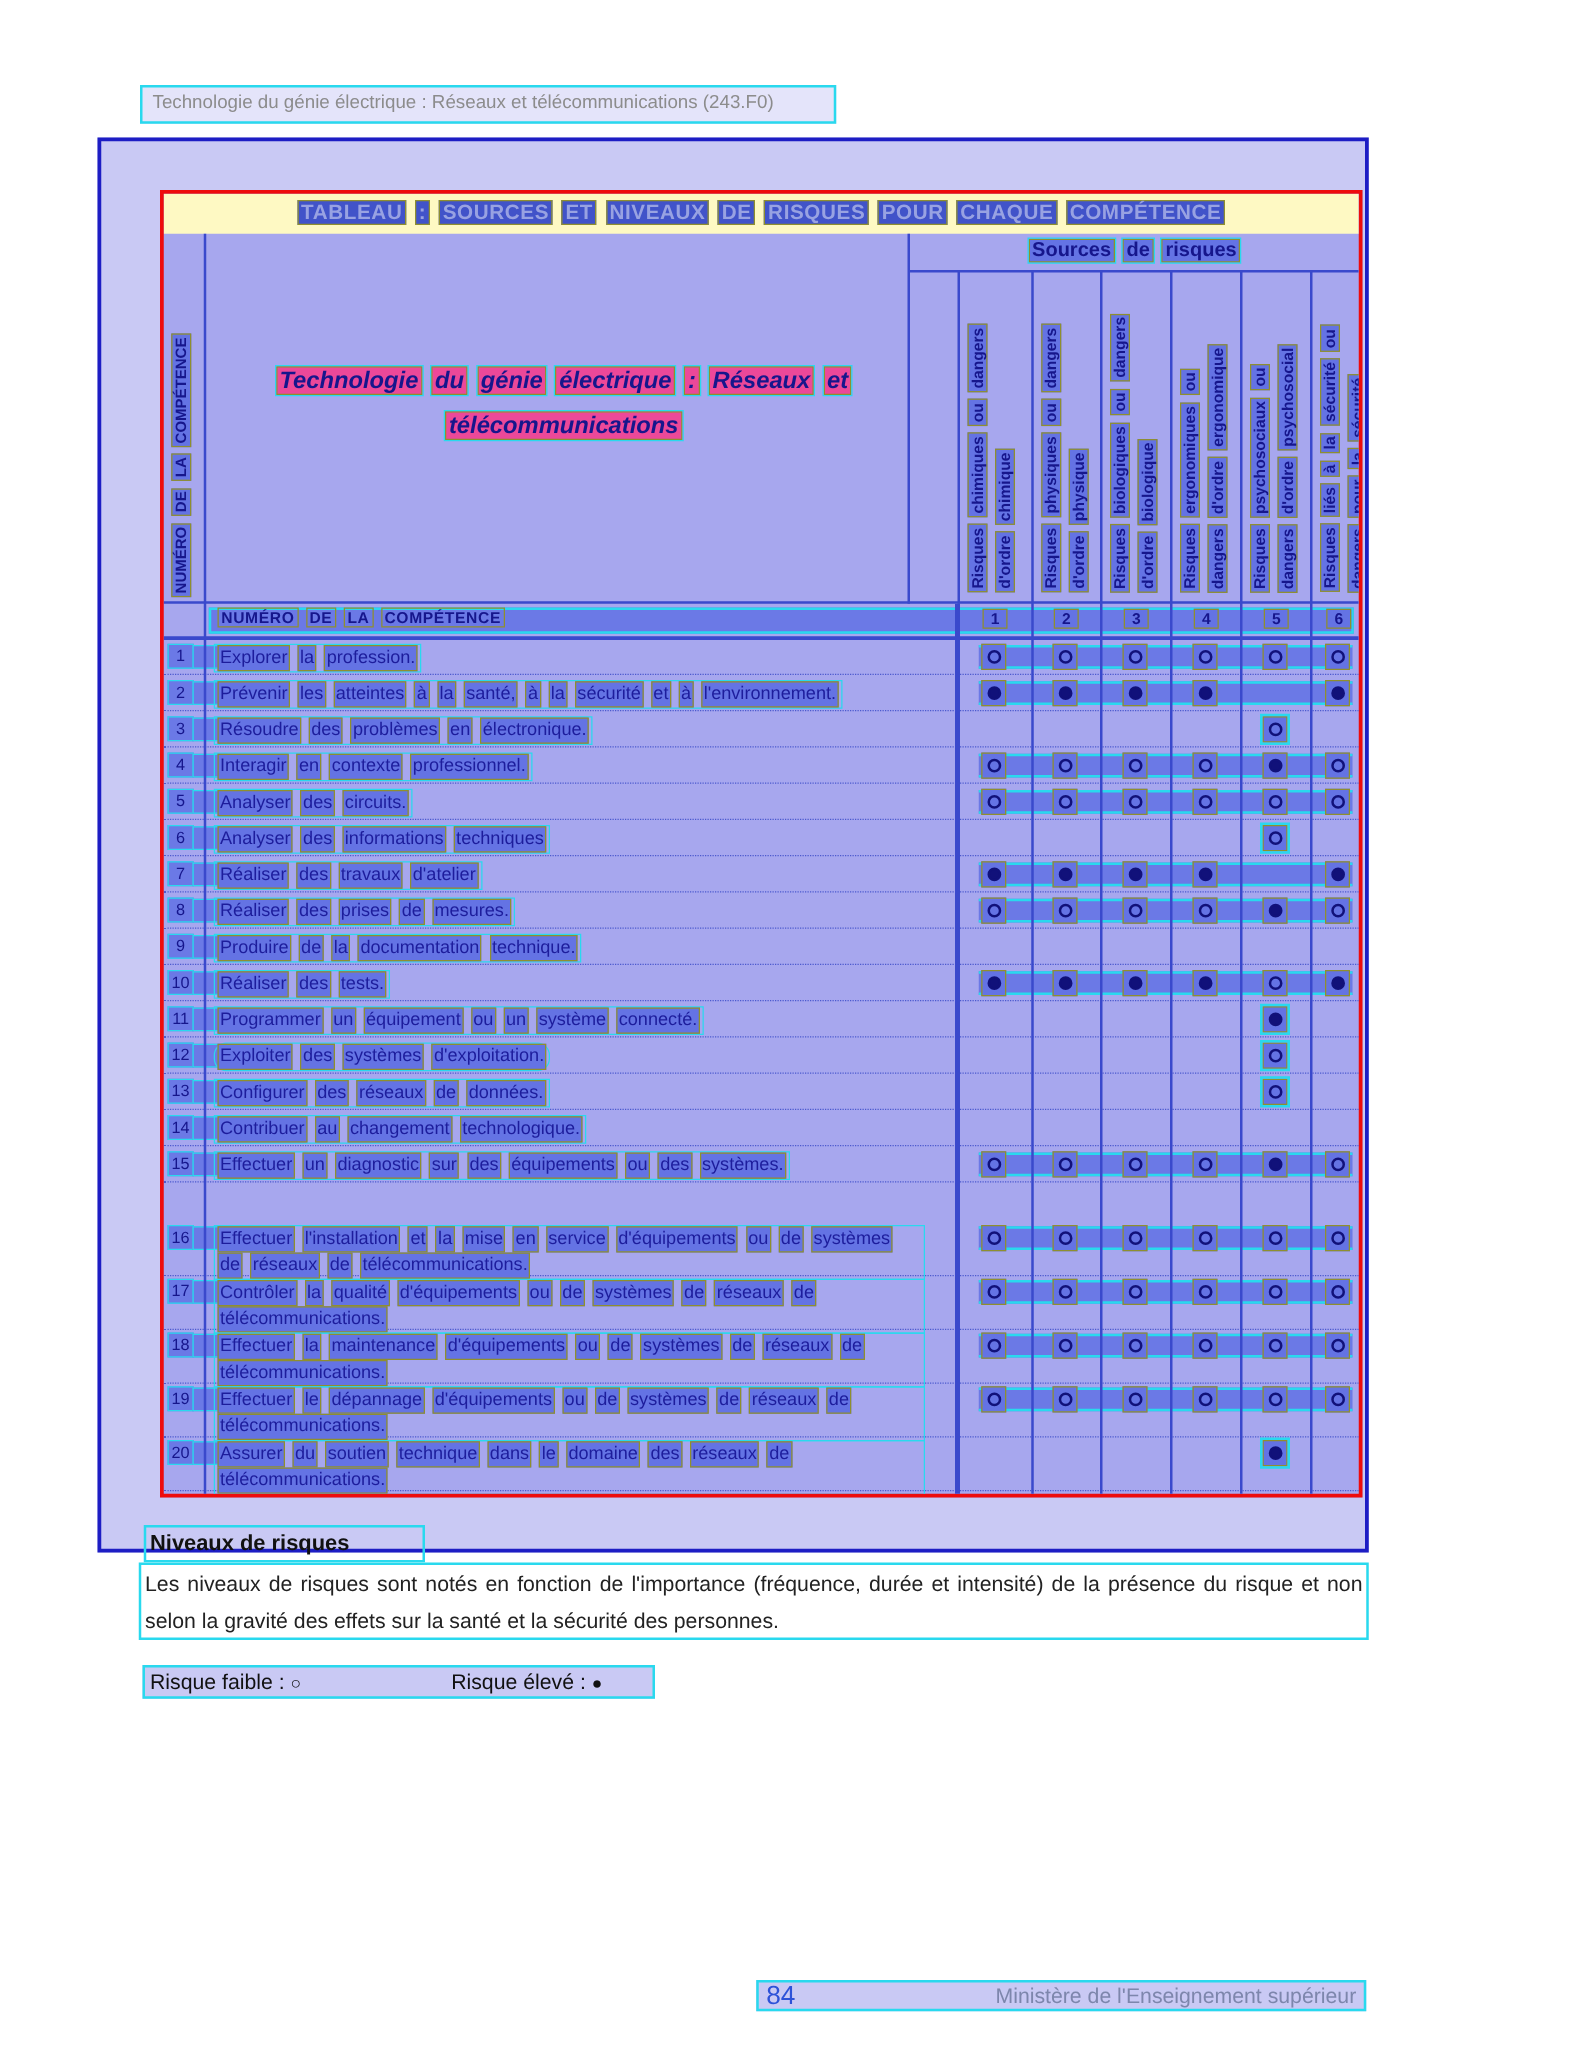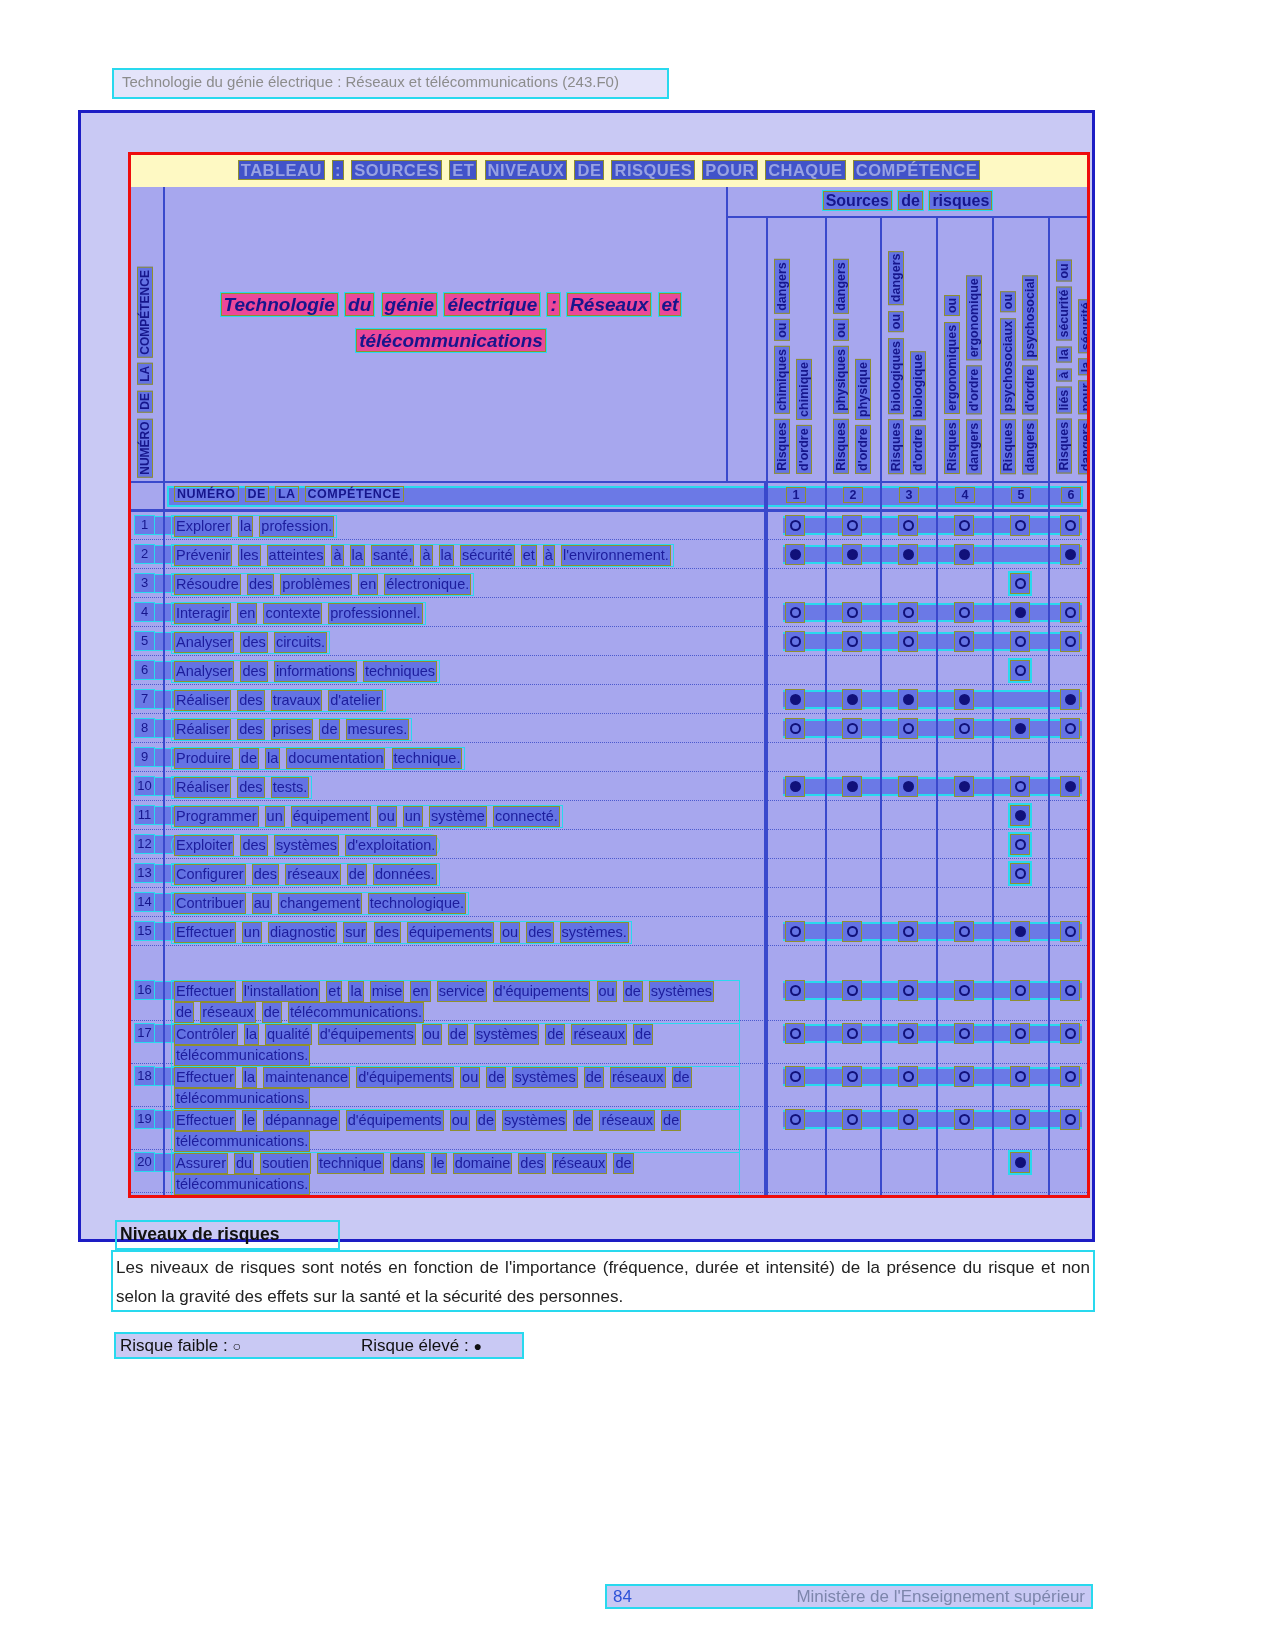--- a/index.html
+++ b/index.html
@@ -69,21 +69,21 @@
   #paragraph{left:111px; top:1250px; width:984px; height:62px; border:2px solid #29d9ee; background:#ffffff;
       font-size:17px; color:#222; line-height:29px; text-align:justify; padding:1px 3px; box-sizing:border-box;}
   #legend-line{left:114px; top:1332px; width:410px; height:27px; border:2px solid #29d9ee; background:#c9c9f4;
       font-size:17px; color:#111; line-height:24px; padding-left:4px; box-sizing:border-box; display:flex; align-items:center;}
   #legend-line .gap{display:inline-block; width:120px;}
   .sym{font-size:14px;}
 
   
   #footer-bar{left:605px; top:1584px; width:488px; height:25px; border:2px solid #29d9ee; background:#c9c9f4;
       box-sizing:border-box; display:flex; justify-content:space-between; align-items:center; padding:0 6px;}
-  #footer-page{color:#2d52d8; font-size:17px;}
+  #footer-page{color:#2d52d8; font-size:21px;}
   #footer-ministry{color:#7d86ac; font-size:17px;}
 </style>
 </head>
 <body>
 
 <div id="page-header" class="abs">Technologie du génie électrique : Réseaux et télécommunications (243.F0)</div>
 
 <div id="panel" class="abs"></div>
 
 <div id="table" class="abs">

